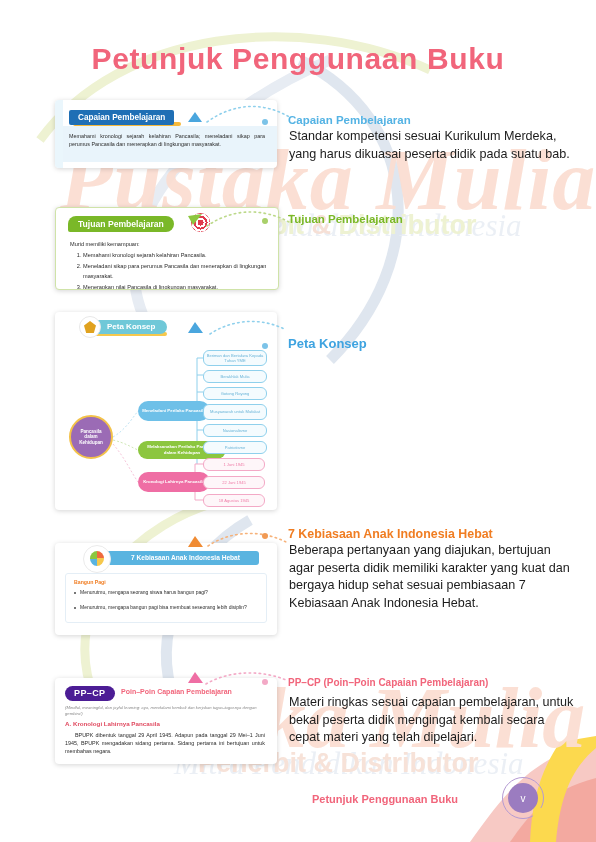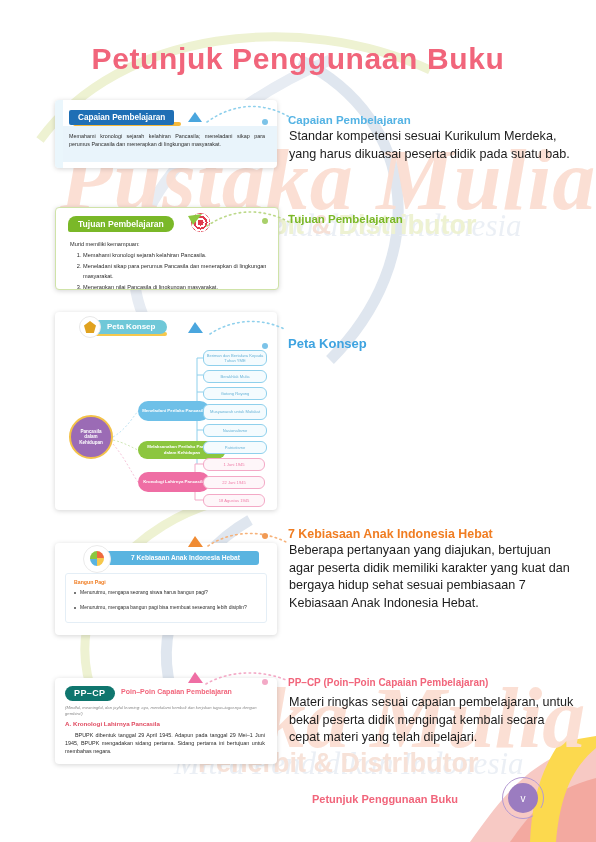--- a/index.html
+++ b/index.html
@@ -132,21 +132,21 @@
     background:conic-gradient(#ef6a3d 0 25%,#f6c84c 25% 50%,#5ab4e0 50% 75%,#8cc63f 75% 100%);display:block;}
   .c4 .panel{position:absolute;left:10px;top:30px;right:10px;bottom:12px;
     background:#fff;border:1px solid #e4eef6;border-radius:3px;}
   .c4 .sub{position:absolute;left:8px;top:5px;font-size:5.2px;font-weight:700;color:#f07d22;}
   .c4 .q{position:absolute;left:14px;font-size:5px;line-height:7px;color:#2b2b2b;}
   .c4 .qd{position:absolute;left:8px;width:2px;height:2px;background:#4a4a4a;border-radius:50%;}
 
   
   .c5{left:55px;top:678px;width:222px;height:86px;}
   .c5 .ppcp{
-    position:absolute;left:10px;top:8px;height:15px;padding:0 9px;background:#0f766e;
+    position:absolute;left:10px;top:8px;height:15px;padding:0 9px;background:#4c1d95;
     color:#fff;font-size:9px;font-weight:700;line-height:15px;border-radius:8px;letter-spacing:.4px;
   }
   .c5 .ttl{position:absolute;left:66px;top:10px;font-size:7px;font-weight:700;color:#f1657b;}
   .c5 .ital{position:absolute;left:10px;top:27px;right:10px;font-size:4.2px;line-height:6px;
     font-style:italic;color:#8a8a8a;}
   .c5 .sec{position:absolute;left:10px;top:42px;font-size:6.2px;font-weight:700;color:#e0495f;}
   .c5 .para{position:absolute;left:10px;top:53px;right:12px;font-size:5.4px;line-height:8.2px;
     color:#2b2b2b;text-align:justify;text-indent:10px;}
 
   

